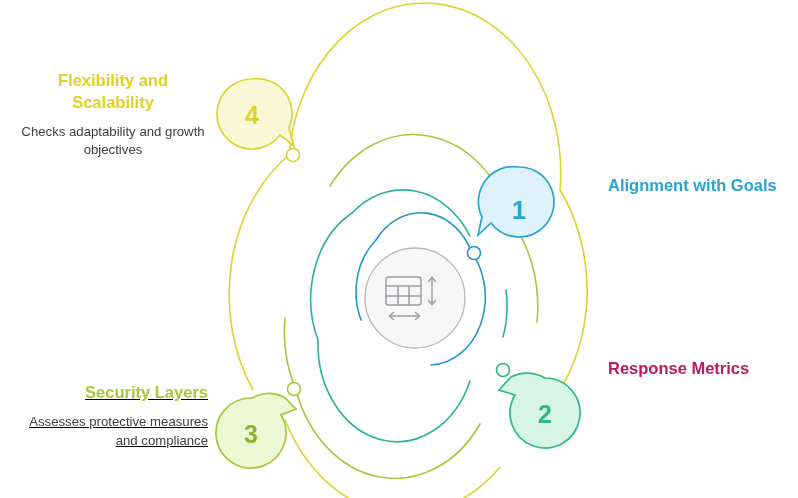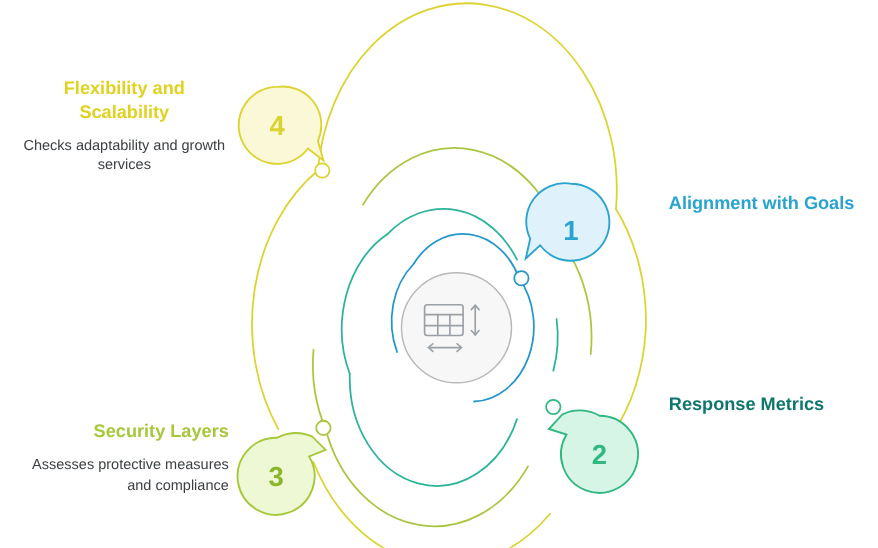--- a/index.html
+++ b/index.html
@@ -57,27 +57,28 @@
     margin-top: 20px;
   }
   #block-alignment .label-heading { color: #29a3cf; }
 
   
   #block-response {
     left: 608px;
     top: 358px;
     text-align: left;
   }
-  #block-response .label-heading { color: #0f766e; }
+  #block-response .label-heading { color: #be185d; }
 
   
   #block-security {
     left: 18px;
     top: 382px;
     text-align: right;
+    text-decoration: underline;
   }
   #block-security .label-heading { color: #a6c83a; }
 
   .bubble-num {
     font-size: 25px;
     font-weight: bold;
     dominant-baseline: central;
     text-anchor: middle;
   }
 </style>
@@ -184,21 +185,21 @@
              a 35 35 0 1 0 28 56
              l 14 11
              l -5 -18
              a 35 35 0 0 0 -37 -49 z" fill="#fbf8d8" stroke="#ddd330" stroke-width="1.7"></path>
     <text class="bubble-num" x="252" y="115" fill="#ddd330">4</text>
   </g>
 </svg>
 
 <div class="label-block" id="block-flexibility">
   <p class="label-heading">Flexibility and Scalability</p>
-  <p class="label-desc">Checks adaptability and growth services</p>
+  <p class="label-desc">Checks adaptability and growth objectives</p>
 </div>
 
 <div class="label-block" id="block-alignment">
   <p class="label-heading">Alignment with Goals</p>
 </div>
 
 <div class="label-block" id="block-response">
   <p class="label-heading">Response Metrics</p>
 </div>
 

